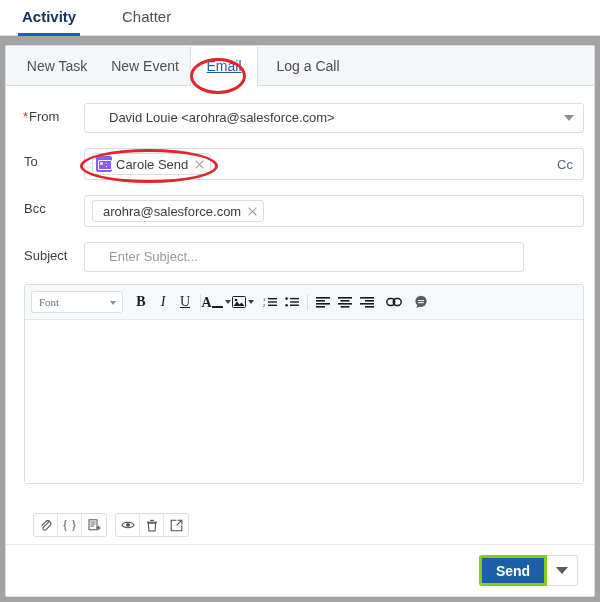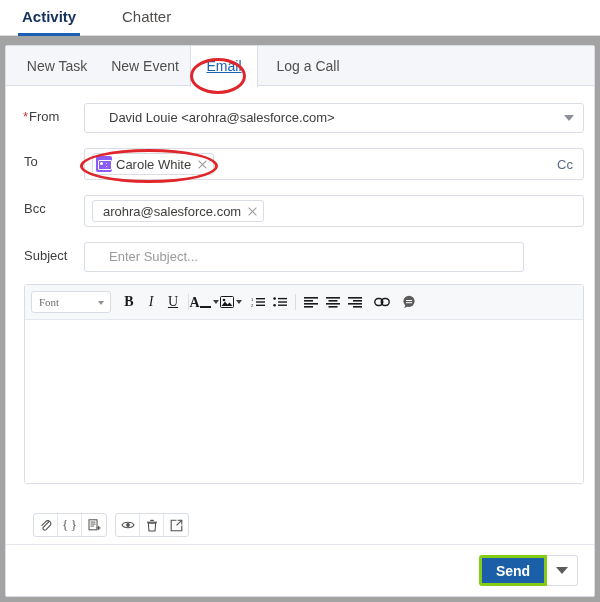--- a/index.html
+++ b/index.html
@@ -208,21 +208,21 @@
     left: 0; top: 0;
     width: 558px; height: 35px;
     background: #f7f8f9;
     border-bottom: 1px solid #e3e6ec;
     display: flex; align-items: center;
     padding-left: 6px;
     gap: 0;
   }
   .rtselect {
     position: relative;
-    width: 80px; height: 22px;
+    width: 92px; height: 22px;
     border: 1px solid #d8dde6;
     border-radius: 3px;
     background: #ffffff;
     margin-right: 7px;
     font-family: "Liberation Serif", serif;
     font-size: 11px;
     color: #706e6b;
     line-height: 20px;
     padding-left: 7px;
     cursor: pointer;
@@ -454,21 +454,21 @@
     </div>
     <div class="field" id="fld-from">
       <div class="txt">David Louie &lt;arohra@salesforce.com&gt;</div>
       <div class="caret"></div>
     </div>
 
     <div class="flabel" id="lbl-to">To</div>
     <div class="field" id="fld-to">
       <div class="pill" id="pill-to">
         <span class="ico-contact"></span>
-        <span class="pname">Carole White</span>
+        <span class="pname">Carole Send</span>
         <span class="pill-x"></span>
       </div>
       <div class="cclink">Cc</div>
     </div>
 
     <div class="flabel" id="lbl-bcc">Bcc</div>
     <div class="field" id="fld-bcc">
       <div class="pill" id="pill-bcc">
         <span class="pname">arohra@salesforce.com</span>
         <span class="pill-x"></span>

